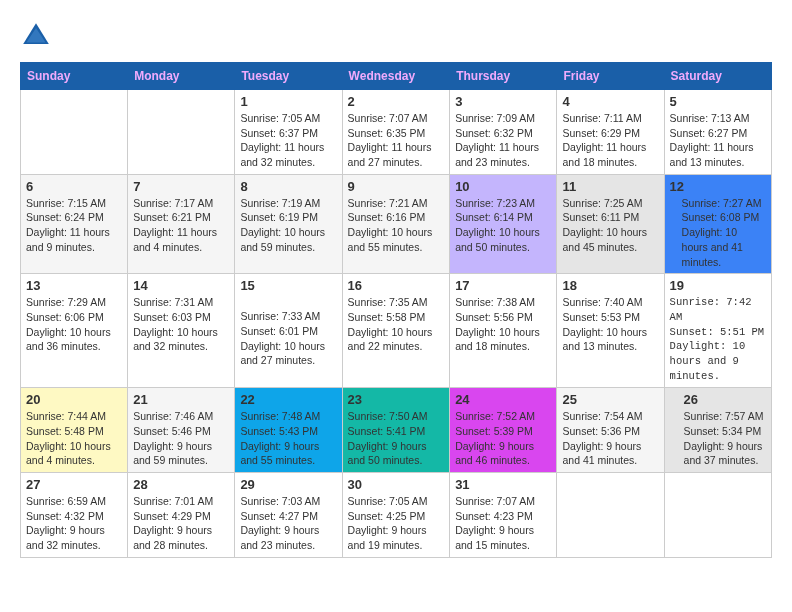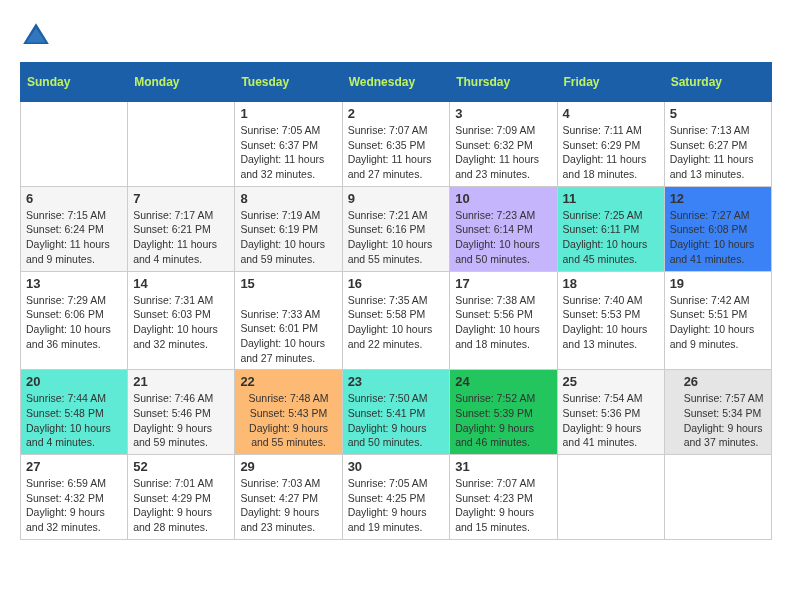--- a/index.html
+++ b/index.html
@@ -47,23 +47,23 @@
       font-size: 16px;
       color: #555;
     }
     .calendar {
       width: 100%;
       border-collapse: collapse;
       font-size: 11px;
     }
     .calendar th {
       background: #1a5fa8;
-      color: #bef264;
+      color: #f0abfc;
       text-align: left;
-      padding: 12px 6px;
+      padding: 6px 6px;
       font-size: 12px;
       font-weight: bold;
       border: 1px solid #1a5fa8;
     }
     .calendar td {
       border: 1px solid #ccc;
       vertical-align: top;
       padding: 4px 5px;
       width: 108px;
       min-height: 80px;
@@ -182,29 +182,29 @@
           <div class="day-info" style="white-space: pre-line;">Sunrise: 7:21 AM
 Sunset: 6:16 PM
 Daylight: 10 hours and 55 minutes.</div>
         </td>
         <td style="background: #c4b5fd;">
           <span class="day-number">10</span>
           <div class="day-info" style="white-space: pre-line;">Sunrise: 7:23 AM
 Sunset: 6:14 PM
 Daylight: 10 hours and 50 minutes.</div>
         </td>
-        <td style="background: #5eead4;">
+        <td style="background: #e5e5e5;">
           <span class="day-number">11</span>
           <div class="day-info" style="white-space: pre-line;">Sunrise: 7:25 AM
 Sunset: 6:11 PM
 Daylight: 10 hours and 45 minutes.</div>
         </td>
         <td style="background: #3b82f6;">
           <span class="day-number">12</span>
-          <div class="day-info" style="white-space: pre-line;">Sunrise: 7:27 AM
+          <div class="day-info" style="white-space: pre-line; margin-left: 12px;">Sunrise: 7:27 AM
 Sunset: 6:08 PM
 Daylight: 10 hours and 41 minutes.</div>
         </td>
       </tr>
       <tr>
         <td>
           <span class="day-number">13</span>
           <div class="day-info" style="white-space: pre-line;">Sunrise: 7:29 AM
 Sunset: 6:06 PM
 Daylight: 10 hours and 36 minutes.</div>
@@ -234,51 +234,51 @@
 Daylight: 10 hours and 18 minutes.</div>
         </td>
         <td>
           <span class="day-number">18</span>
           <div class="day-info" style="white-space: pre-line;">Sunrise: 7:40 AM
 Sunset: 5:53 PM
 Daylight: 10 hours and 13 minutes.</div>
         </td>
         <td>
           <span class="day-number">19</span>
-          <div class="day-info" style="white-space: pre-line;">Sunrise: 7:42 AM
+          <div class="day-info" style="white-space: pre-line; font-family: Liberation Mono, monospace;">Sunrise: 7:42 AM
 Sunset: 5:51 PM
 Daylight: 10 hours and 9 minutes.</div>
         </td>
       </tr>
       <tr>
-        <td style="background: #5eead4; margin-top: 24px;">
+        <td style="background: #fef9c3; margin-top: 24px;">
           <span class="day-number">20</span>
           <div class="day-info" style="white-space: pre-line;">Sunrise: 7:44 AM
 Sunset: 5:48 PM
 Daylight: 10 hours and 4 minutes.</div>
         </td>
         <td style="background: rgb(245, 245, 245);">
           <span class="day-number">21</span>
           <div class="day-info" style="white-space: pre-line;">Sunrise: 7:46 AM
 Sunset: 5:46 PM
 Daylight: 9 hours and 59 minutes.</div>
         </td>
-        <td style="background: #fdba74;">
+        <td style="background: #0ea5e9;">
           <span class="day-number">22</span>
-          <div class="day-info" style="white-space: pre-line; text-align: center;">Sunrise: 7:48 AM
+          <div class="day-info" style="white-space: pre-line;">Sunrise: 7:48 AM
 Sunset: 5:43 PM
 Daylight: 9 hours and 55 minutes.</div>
         </td>
-        <td style="background: #5eead4;">
+        <td style="background: #14b8a6;">
           <span class="day-number">23</span>
           <div class="day-info" style="white-space: pre-line;">Sunrise: 7:50 AM
 Sunset: 5:41 PM
 Daylight: 9 hours and 50 minutes.</div>
         </td>
-        <td style="background: #22c55e;">
+        <td style="background: #d946ef;">
           <span class="day-number">24</span>
           <div class="day-info" style="white-space: pre-line;">Sunrise: 7:52 AM
 Sunset: 5:39 PM
 Daylight: 9 hours and 46 minutes.</div>
         </td>
         <td style="background: rgb(245, 245, 245);">
           <span class="day-number">25</span>
           <div class="day-info" style="white-space: pre-line;">Sunrise: 7:54 AM
 Sunset: 5:36 PM
 Daylight: 9 hours and 41 minutes.</div>
@@ -291,21 +291,21 @@
         </td>
       </tr>
       <tr>
         <td>
           <span class="day-number">27</span>
           <div class="day-info" style="white-space: pre-line;">Sunrise: 6:59 AM
 Sunset: 4:32 PM
 Daylight: 9 hours and 32 minutes.</div>
         </td>
         <td>
-          <span class="day-number">52</span>
+          <span class="day-number">28</span>
           <div class="day-info" style="white-space: pre-line;">Sunrise: 7:01 AM
 Sunset: 4:29 PM
 Daylight: 9 hours and 28 minutes.</div>
         </td>
         <td>
           <span class="day-number">29</span>
           <div class="day-info" style="white-space: pre-line;">Sunrise: 7:03 AM
 Sunset: 4:27 PM
 Daylight: 9 hours and 23 minutes.</div>
         </td>

